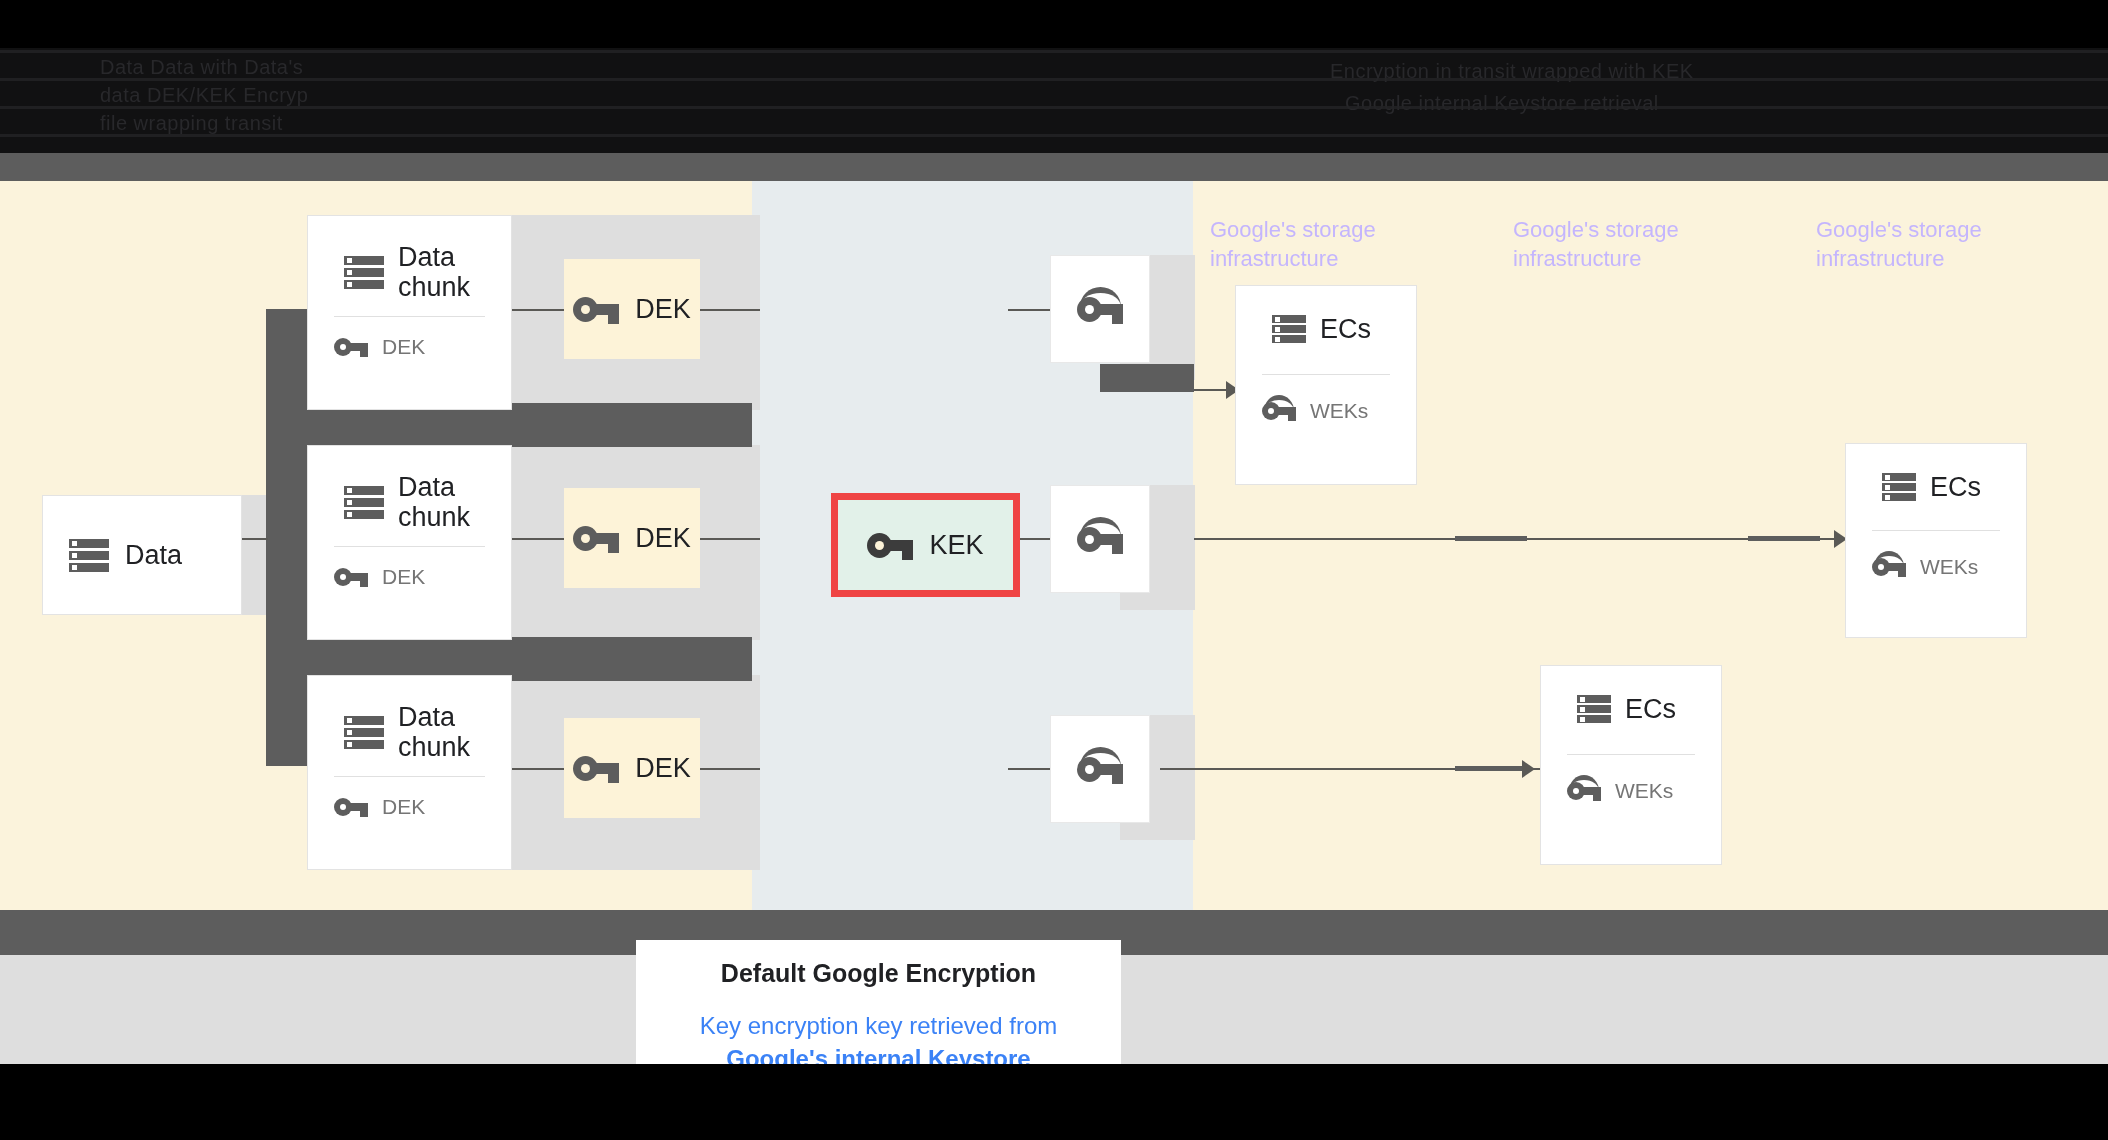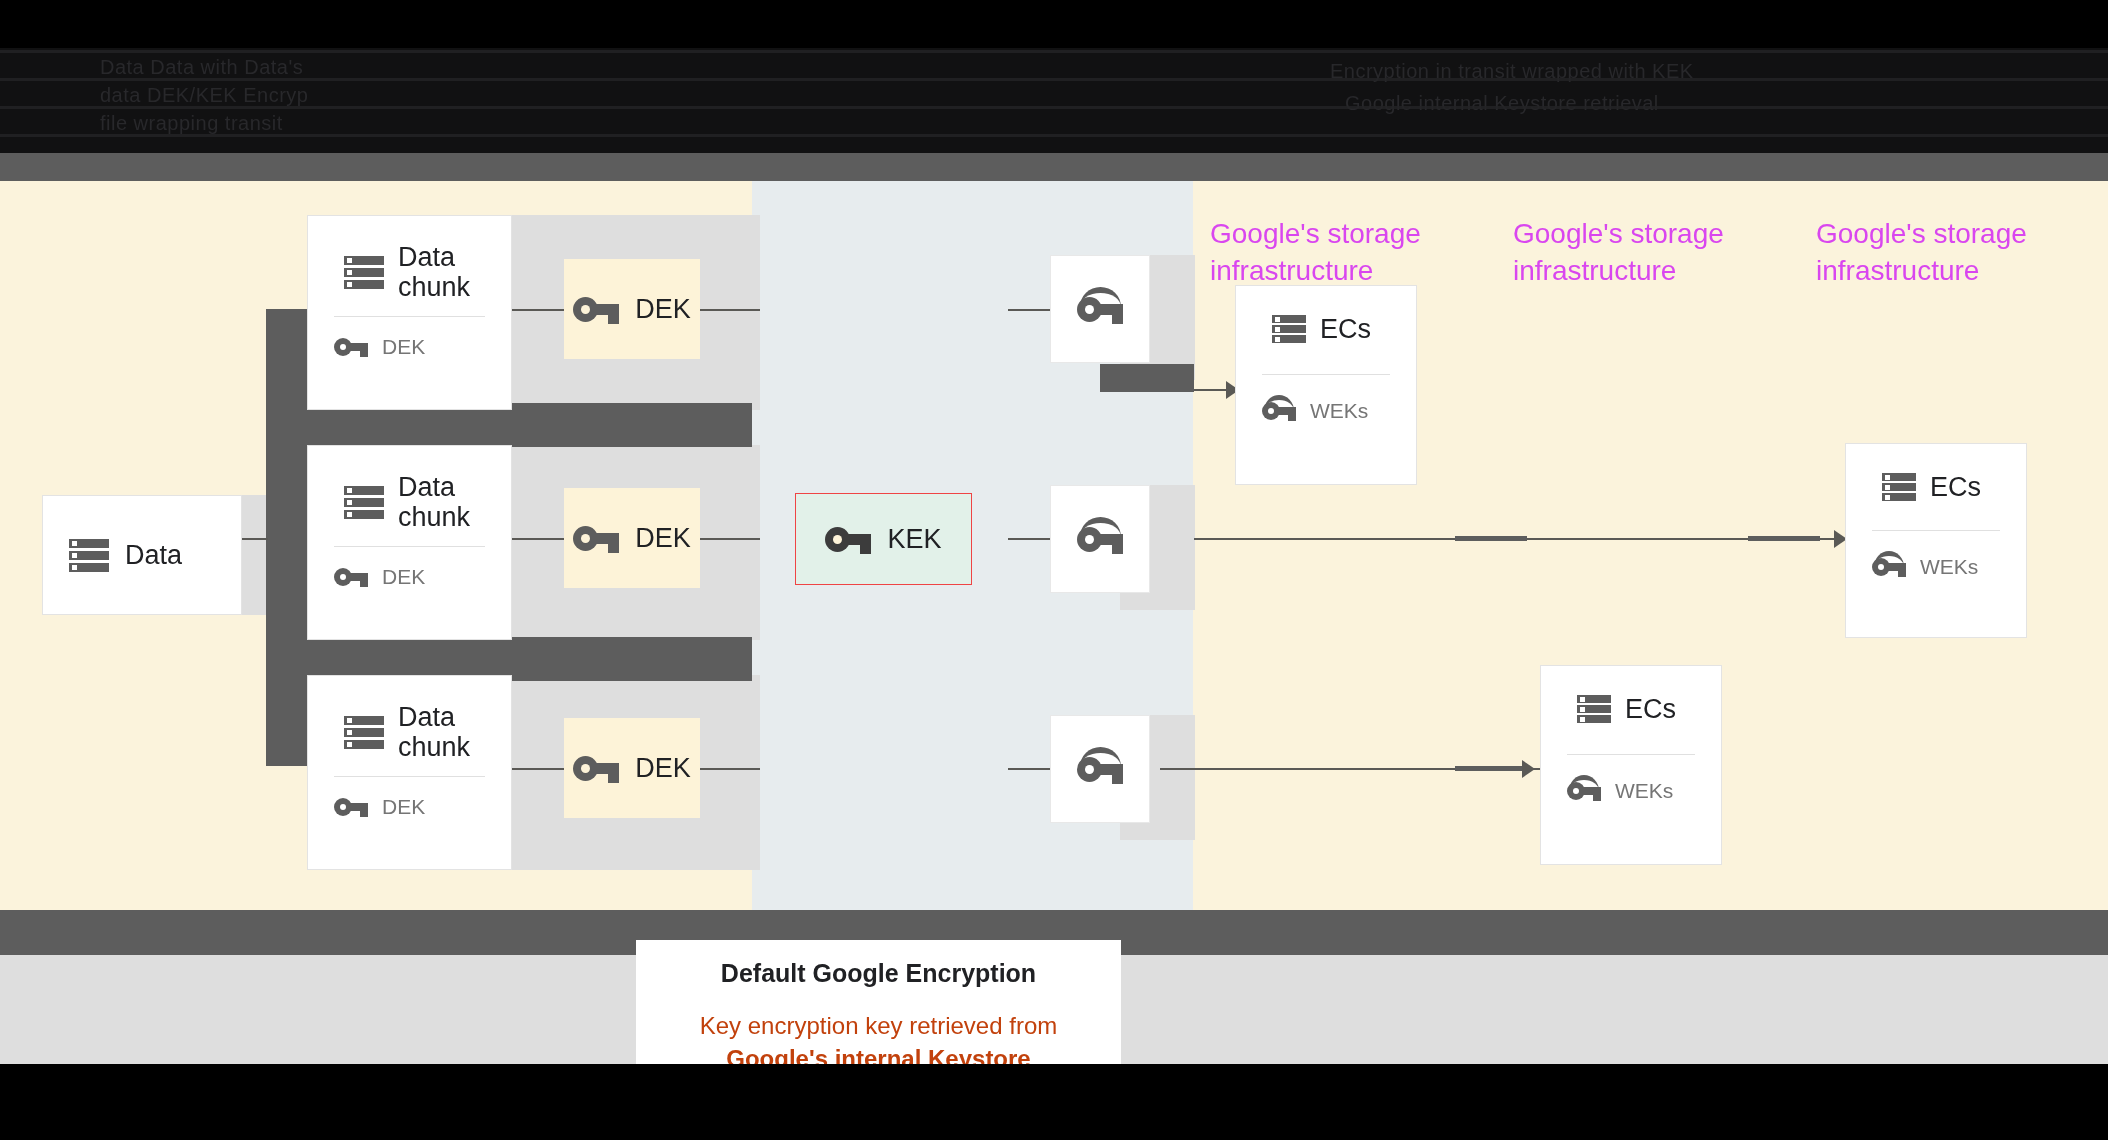--- a/index.html
+++ b/index.html
@@ -31,21 +31,21 @@
   
   .card{position:absolute;background:#ffffff;border:1px solid #e3e3e3;box-sizing:border-box;}
   .card-top{display:flex;align-items:center;gap:14px;padding:26px 0 0 36px;}
   .divider{height:1px;background:#e0e0e0;margin:14px 26px 0 26px;}
   .card-bot{display:flex;align-items:center;gap:14px;padding:18px 0 0 26px;}
   .card-title{font-size:27px;color:#202124;line-height:1.12;}
   .card-sub{font-size:21px;color:#757575;}
 
   .keybox{position:absolute;background:#fdf3d8;display:flex;align-items:center;
           justify-content:center;gap:16px;}
-  .keybox.kek{background:#e2f1e9;border:1px solid #ef4444;}
+  .keybox.kek{background:#e2f1e9;border:7px solid #ef4444;margin-left:36px;}
   .keybox-label{font-size:27px;color:#202124;}
 
   .keycard{position:absolute;background:#ffffff;border:1px solid #e8e8e8;
            box-sizing:border-box;display:flex;align-items:center;justify-content:center;}
 
   
   .server-icon{display:inline-block;width:40px;height:40px;position:relative;flex:0 0 auto;}
   .server-icon i{position:absolute;left:0;width:40px;height:9px;background:#5d5d5d;display:block;}
   .server-icon i::after{content:"";position:absolute;left:3px;top:2px;width:5px;height:5px;background:#fff;}
   .server-icon i:nth-child(1){top:4px;}
@@ -68,27 +68,27 @@
   .key-icon.wrapped .arc{position:absolute;left:2px;top:-4px;width:30px;height:14px;
                   border-top:5px solid #5d5d5d;border-radius:60% 60% 0 0 / 100% 100% 0 0;}
   .key-icon.lg{width:46px;height:33px;}
   .key-icon.lg .ring{width:25px;height:25px;top:4px;}
   .key-icon.lg .ring::after{left:8px;top:8px;width:9px;height:9px;}
   .key-icon.lg .shaft{left:21px;top:11px;width:25px;height:11px;}
   .key-icon.lg .tooth{left:35px;top:20px;width:11px;height:11px;}
   .key-icon.lg.wrapped .arc{left:3px;top:-6px;width:41px;height:18px;border-top-width:6px;}
 
   
-  .infra-label{position:absolute;font-size:28px;color:#d946ef;line-height:1.33;}
+  .infra-label{position:absolute;font-size:22px;color:#c4b5fd;line-height:1.33;}
 
   
   #caption{position:absolute;left:636px;top:940px;width:485px;height:155px;background:#fff;
            display:flex;flex-direction:column;align-items:center;justify-content:center;gap:22px;}
   #caption .cap-title{font-size:25px;font-weight:bold;color:#202124;}
-  #caption .cap-body{font-size:24px;color:#c2410c;text-align:center;line-height:1.36;}
+  #caption .cap-body{font-size:24px;color:#3b82f6;text-align:center;line-height:1.36;}
   #caption .cap-body b{font-weight:bold;}
 
   
   .obs-line{position:absolute;background:#232326;opacity:.85;}
   .obs-text{position:absolute;color:#28282b;font-size:20px;white-space:nowrap;
             letter-spacing:.5px;font-family:"Liberation Sans",sans-serif;}
 </style>
 </head>
 <body>
 

